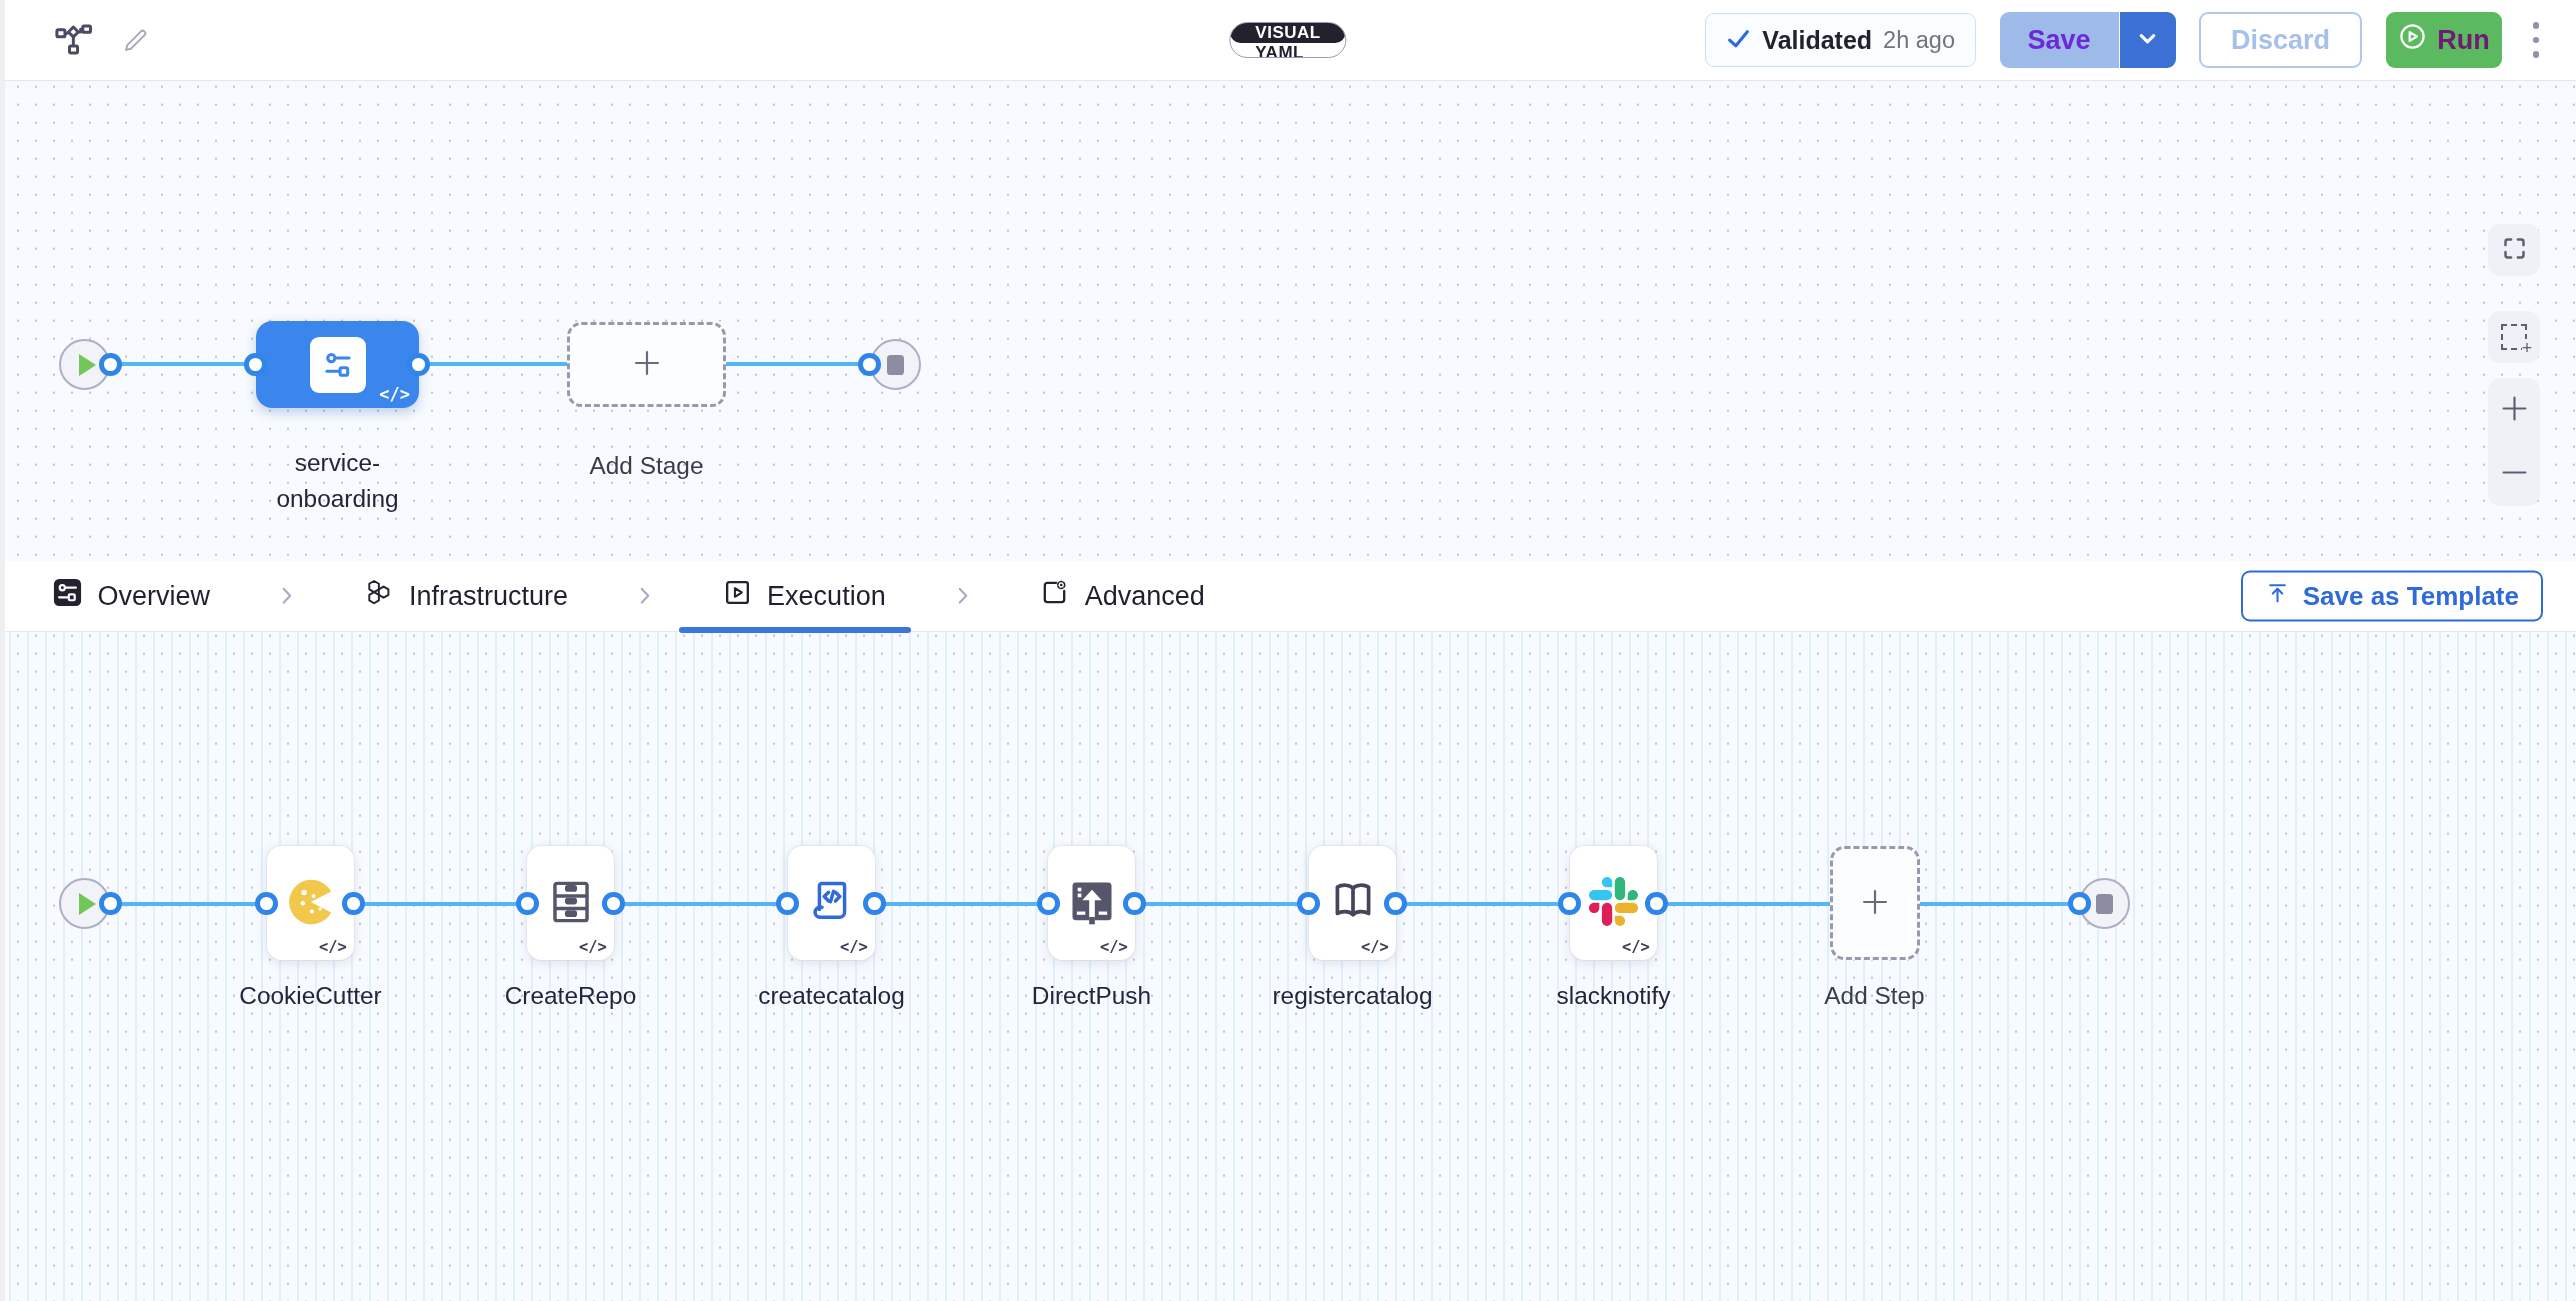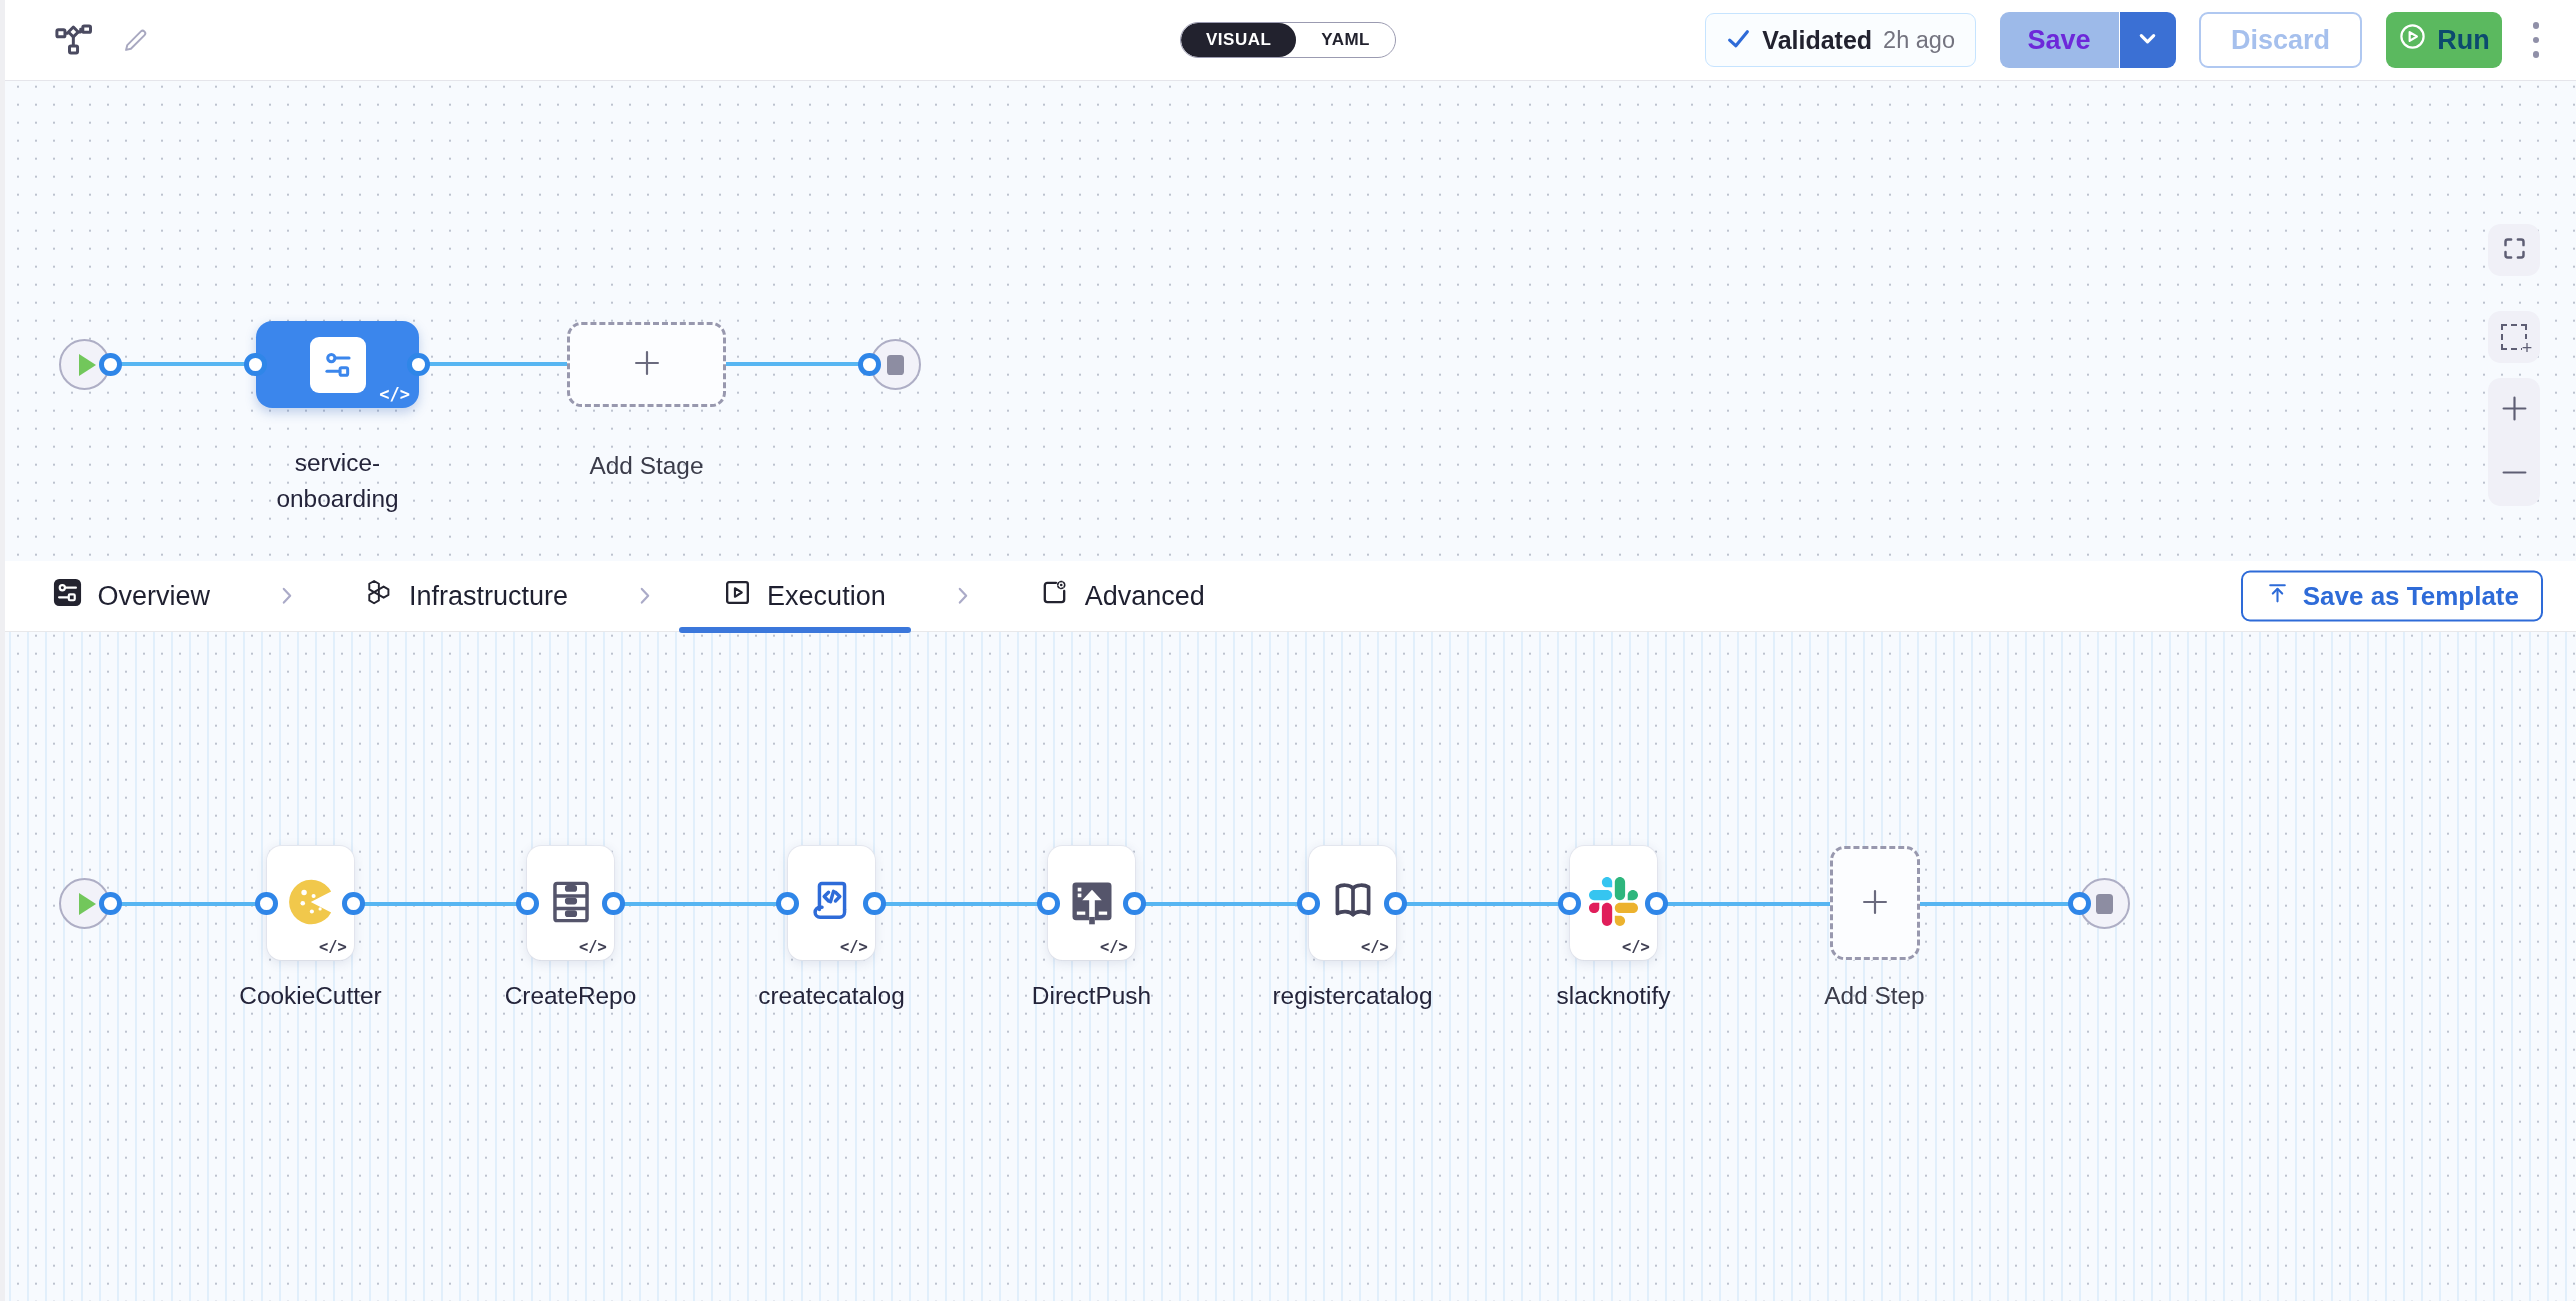--- a/index.html
+++ b/index.html
@@ -4,32 +4,32 @@
 <style>
   html,body{margin:0;padding:0;overflow:hidden;}
   body{width:2576px;height:1302px;position:relative;font-family:"Liberation Sans",sans-serif;background:#F7FAFD;color:#1F2030;}
   .left-strip{position:absolute;left:0;top:0;width:4.5px;height:1302px;background:#EFEFF2;z-index:40;}
 
   
   .header{position:absolute;top:0;left:0;right:0;height:81px;background:#fff;border-bottom:1.8px solid #E5E5EB;display:flex;align-items:center;padding-left:52px;box-sizing:border-box;z-index:30;}
   .title-icon{width:42px;height:42px;flex:0 0 auto;}
   .page-title{font-size:34px;font-weight:bold;color:#1D1D2B;margin:0 0 0 22px;letter-spacing:-0.3px;}
   .edit-icon{margin-left:27px;width:29px;height:29px;cursor:pointer;}
-  .mode-toggle{position:absolute;left:50%;top:50%;transform:translate(-50%,-50%);height:34px;border:1.8px solid #9B9BB1;border-radius:19px;display:flex;align-items:stretch;background:#fff;overflow:hidden;}
+  .mode-toggle{position:absolute;left:50%;top:50%;transform:translate(-50%,-50%);height:34px;border:1.8px solid #9B9BB1;border-radius:19px;display:flex;align-items:stretch;background:#fff;overflow:hidden;flex-direction:column;}
   .mode-seg{display:flex;align-items:center;padding:0 25px;font-size:17px;font-weight:bold;letter-spacing:0.5px;color:#22222E;cursor:pointer;border-radius:17px;}
   .mode-seg.active{background:#22222E;color:#fff;}
   .header-right{margin-left:auto;display:flex;align-items:center;gap:23.5px;padding-right:29px;}
   .badge{height:52px;padding:0 20px;background:#FAFDFF;border:1.8px solid #C6E4FF;border-radius:9px;display:flex;align-items:center;gap:11px;}
   .badge .v-label{font-size:25px;font-weight:bold;color:#22222F;}
   .badge .v-time{font-size:23.5px;color:#73737F;}
   .save-split{display:flex;height:56px;border-radius:9px;overflow:hidden;cursor:pointer;}
   .save-main{width:119px;background:#9DBAE9;color:#6d28d9;font-size:27px;font-weight:bold;display:flex;align-items:center;justify-content:center;border-right:1.8px solid #fff;}
   .save-caret{width:56px;background:#3B70D4;display:flex;align-items:center;justify-content:center;}
   .btn-discard{width:163px;height:56px;background:#fff;border:2.7px solid #B0C8F1;border-radius:9px;color:#A6C0ED;font-size:27px;font-weight:bold;display:flex;align-items:center;justify-content:center;box-sizing:border-box;cursor:pointer;}
-  .btn-run{width:116px;height:56px;background:#5BB95F;border-radius:9px;color:#0c4a6e;font-size:27px;font-weight:bold;display:flex;align-items:center;justify-content:center;gap:9px;cursor:pointer;}
+  .btn-run{width:116px;height:56px;background:#5BB95F;border-radius:9px;color:#701a75;font-size:27px;font-weight:bold;display:flex;align-items:center;justify-content:center;gap:9px;cursor:pointer;}
   .kebab{display:flex;flex-direction:column;gap:8.1px;align-items:center;width:22px;cursor:pointer;}
   .kebab i{width:6.3px;height:6.3px;border-radius:50%;background:#9090A8;}
 
   
   .canvas{position:absolute;left:0;right:0;background-color:#F7FAFE;
     background-image:radial-gradient(circle,#BDC3CF 1.4px,rgba(0,0,0,0) 1.5px);
     background-size:18px 18px;background-position:9px 12.7px;}
   .stage-canvas{top:83px;height:478px;}
   .exec-canvas{top:632px;height:669px;
     background-image:radial-gradient(circle,#BDC3CF 1.4px,rgba(0,0,0,0) 1.5px),

